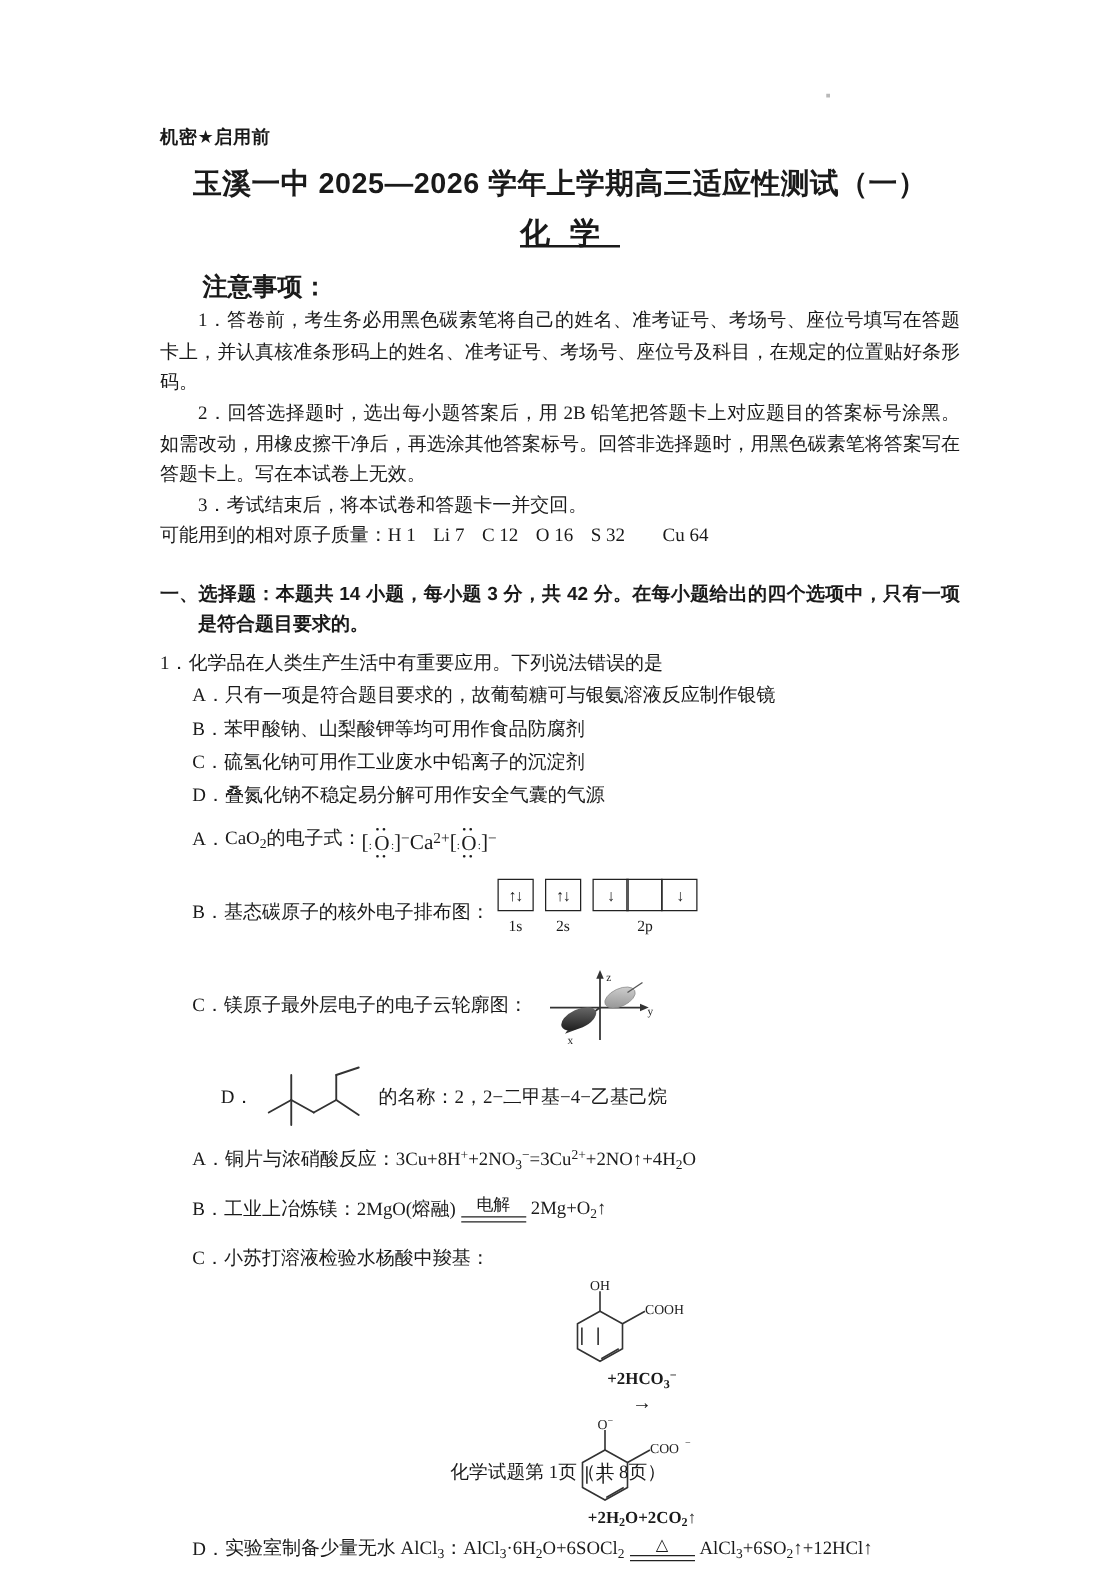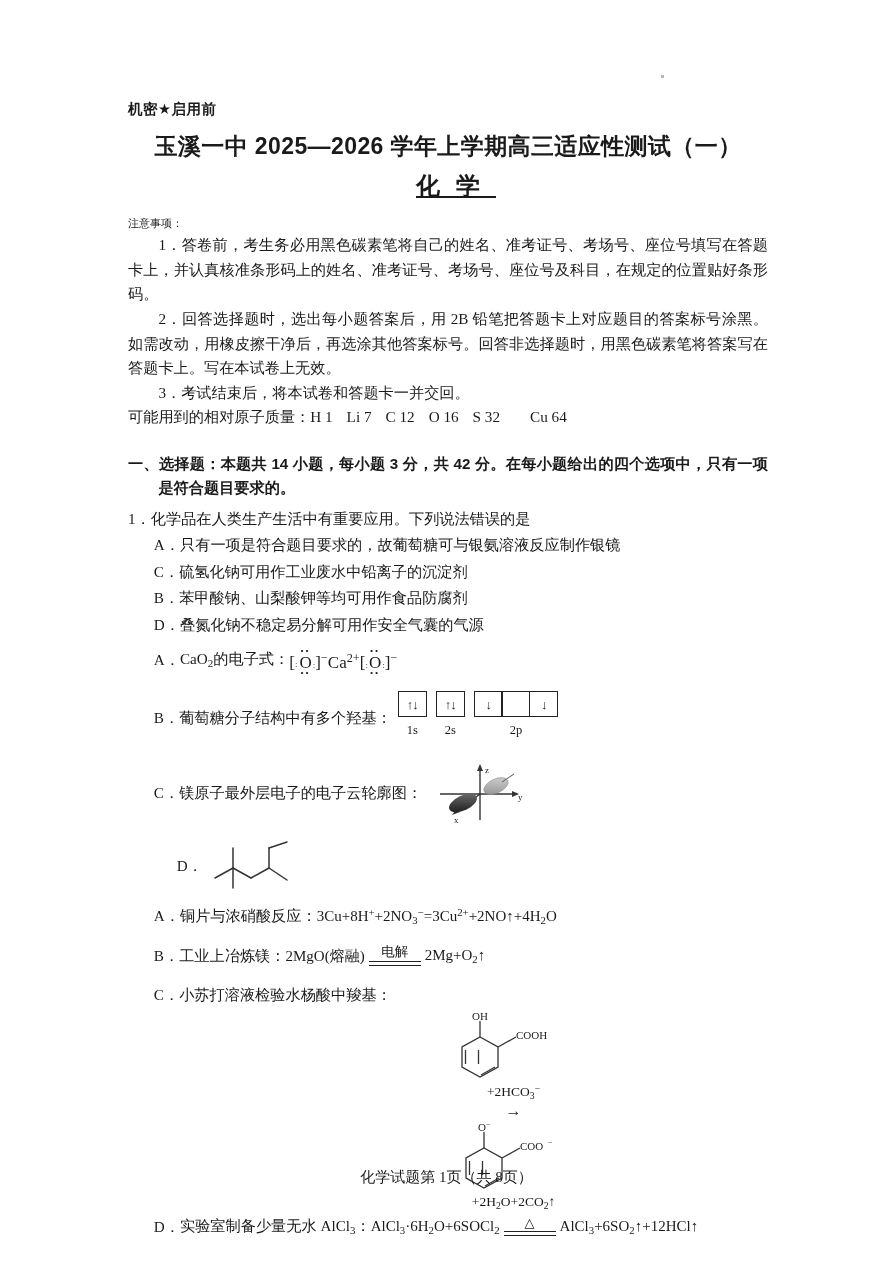--- a/index.html
+++ b/index.html
@@ -56,23 +56,24 @@
     font-weight: bold;
     font-size: 24px;
     letter-spacing: 16px;
     margin: 8px 0 14px 0;
     padding-left: 16px;
     text-decoration: underline;
   }
   
   .notice-head {
     font-family: "Liberation Sans", "DejaVu Sans", sans-serif;
-    font-weight: normal;
-    font-size: 11px;
+    font-weight: bold;
+    font-size: 20px;
     margin-bottom: 2px;
+    margin-left: 34px;
   }
   .para {
     font-size: 15.2px;
     line-height: 1.62;
     text-align: justify;
     text-indent: 2em;
     margin: 0;
   }
   .atomic-line {
     font-size: 15.2px;
@@ -216,20 +217,21 @@
     align-items: center;
     justify-content: flex-start;
     padding-left: 8.2em;
     margin-top: 2px;
     flex-direction: column;
   }
   .scheme .sterm {
     font-size: 13.5px;
     white-space: nowrap;
     margin: 0 3px;
+    font-weight: bold;
   }
   
   .footer {
     position: absolute;
     top: 1168px;
     left: 0;
     width: 893px;
     text-align: center;
     font-size: 15px;
     font-family: "Liberation Serif", serif;
@@ -260,43 +262,43 @@
     <div class="section-head">一、选择题：本题共 14 小题，每小题 3 分，共 42 分。在每小题给出的四个选项中，只有一项是符合题目要求的。</div>
 
     <div class="question">
       <div class="q-stem">
         <span>1．</span><span>化学品在人类生产生活中有重要应用。下列说法错误的是</span>
       </div>
       <div class="opt">
         <span class="lbl">A．</span><span>只有一项是符合题目要求的，故葡萄糖可与银氨溶液反应制作银镜</span>
       </div>
       <div class="opt">
+        <span class="lbl">B．</span><span>苯甲酸钠、山梨酸钾等均可用作食品防腐剂</span>
+      </div>
+      <div class="opt">
         <span class="lbl">C．</span><span>硫氢化钠可用作工业废水中铅离子的沉淀剂</span>
-      </div>
-      <div class="opt">
-        <span class="lbl">B．</span><span>苯甲酸钠、山梨酸钾等均可用作食品防腐剂</span>
       </div>
       <div class="opt">
         <span class="lbl">D．</span><span>叠氮化钠不稳定易分解可用作安全气囊的气源</span>
       </div>
     </div>
 
     <div class="question" style="margin-top:8px">
 
       <div class="opt-flex" style="margin-top:10px">
         <span class="lbl">A．</span>
         <span>CaO<sub>2</sub>的电子式：</span>
         <span class="edot">
           <span>[</span><span style="font-size:9px;letter-spacing:1px;vertical-align:0.05em">:</span><span class="odot"><span class="dots-top">••</span><span>O</span><span class="dots-bot">••</span></span><span style="font-size:9px">:</span><span>]</span><sup>−</sup><span>Ca</span><sup>2+</sup><span>[</span><span style="font-size:9px">:</span><span class="odot"><span class="dots-top">••</span><span>O</span><span class="dots-bot">••</span></span><span style="font-size:9px">:</span><span>]</span><sup>−</sup>
         </span>
       </div>
 
       <div class="opt-flex" style="margin-top:20px">
         <span class="lbl">B．</span>
-        <span>葡萄糖分子结构中有多个羟基：</span>
+        <span>基态碳原子的核外电子排布图：</span>
         <span class="orb-wrap">
           <span class="orb-row">
             <span class="orb-group">
               <span class="boxes">
                 <span class="obox">↑↓</span>
               </span>
               <span class="orb-label">1s</span>
             </span>
             <span class="orb-group">
               <span class="boxes">
@@ -352,20 +354,21 @@
             <line x1="8" y1="38" x2="26" y2="28"></line>
             <line x1="26" y1="28" x2="26" y2="8"></line>
             <line x1="26" y1="28" x2="26" y2="48"></line>
             <line x1="26" y1="28" x2="44" y2="38"></line>
             <line x1="44" y1="38" x2="62" y2="28"></line>
             <line x1="62" y1="28" x2="62" y2="8"></line>
             <line x1="62" y1="8" x2="80" y2="2"></line>
             <line x1="62" y1="28" x2="80" y2="40"></line>
           </g>
         </svg>
+        <span>的名称：2，2−二甲基−4−乙基己烷</span>
       </div>
     </div>
 
     <div class="question" style="margin-top:12px">
 
       <div class="opt-flex" style="margin-top:8px">
         <span class="lbl">A．</span>
         <span>铜片与浓硝酸反应：</span>
         <span class="eq">3Cu+8H<sup>+</sup>+2NO<sub>3</sub><sup>−</sup>=3Cu<sup>2+</sup>+2NO↑+4H<sub>2</sub>O</span>
       </div>

